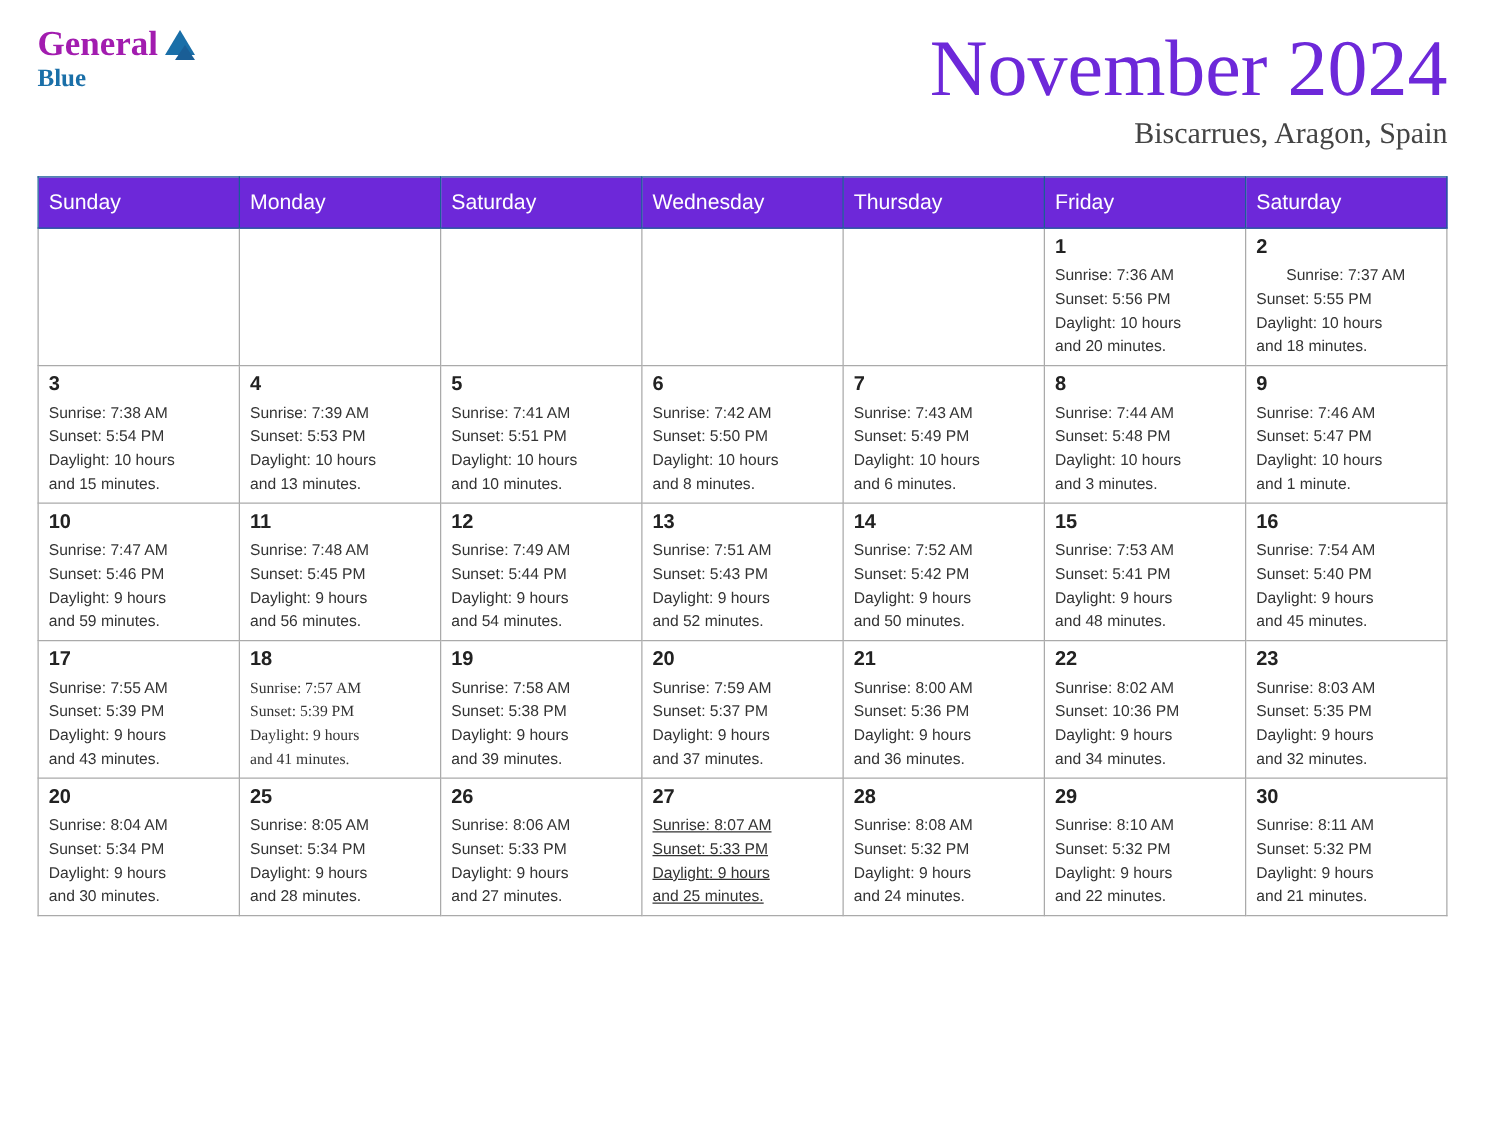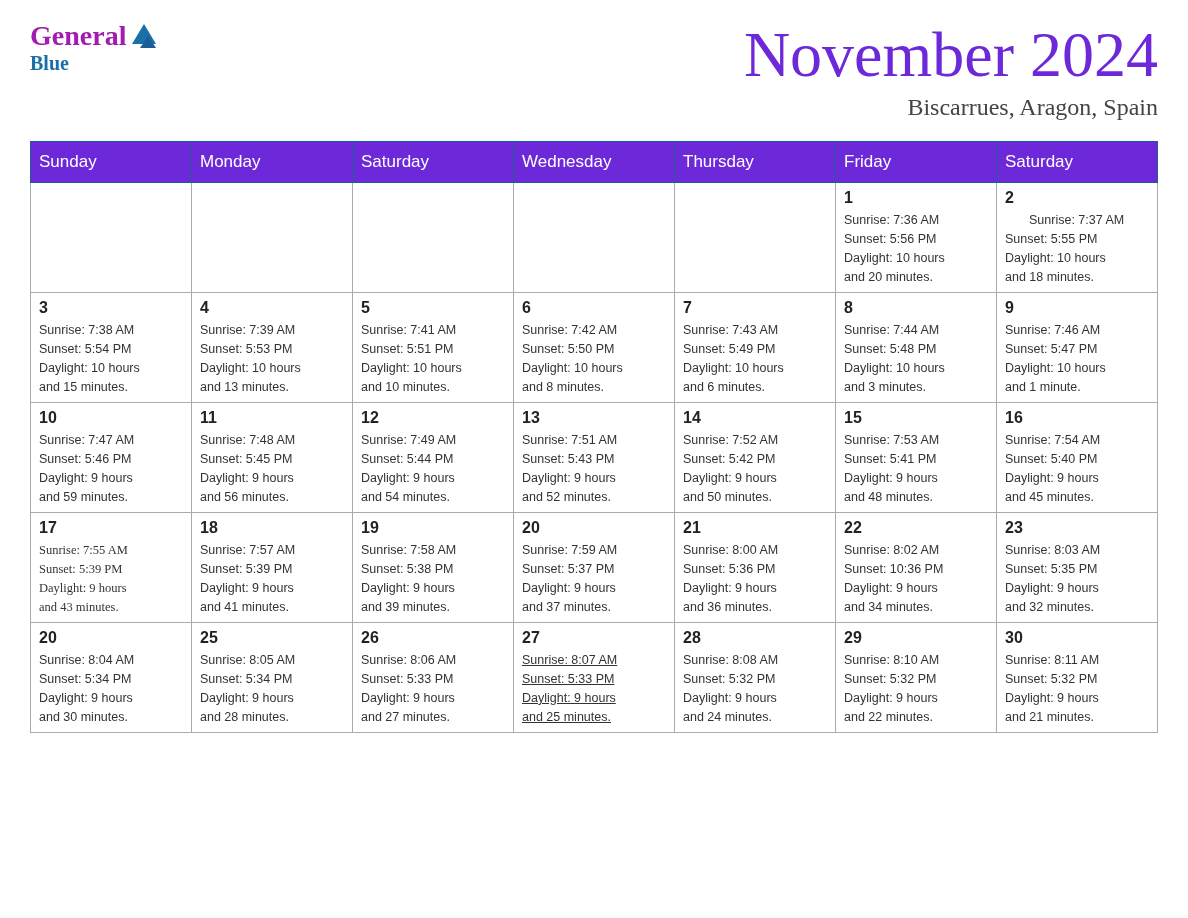--- a/index.html
+++ b/index.html
@@ -207,25 +207,25 @@
         <td><span class="day-number">15</span><span class="day-info" style="white-space: pre-line;">Sunrise: 7:53 AM
 Sunset: 5:41 PM
 Daylight: 9 hours
 and 48 minutes.</span></td>
         <td><span class="day-number">16</span><span class="day-info" style="white-space: pre-line;">Sunrise: 7:54 AM
 Sunset: 5:40 PM
 Daylight: 9 hours
 and 45 minutes.</span></td>
       </tr>
       <tr>
-        <td><span class="day-number">17</span><span class="day-info" style="white-space: pre-line; font-family: Liberation Serif, serif;">Sunrise: 7:55 AM
+        <td><span class="day-number">17</span><span class="day-info" style="white-space: pre-line;">Sunrise: 7:55 AM
 Sunset: 5:39 PM
 Daylight: 9 hours
 and 43 minutes.</span></td>
-        <td><span class="day-number">18</span><span class="day-info" style="white-space: pre-line;">Sunrise: 7:57 AM
+        <td><span class="day-number">18</span><span class="day-info" style="white-space: pre-line; font-family: Liberation Serif, serif;">Sunrise: 7:57 AM
 Sunset: 5:39 PM
 Daylight: 9 hours
 and 41 minutes.</span></td>
         <td><span class="day-number">19</span><span class="day-info" style="white-space: pre-line;">Sunrise: 7:58 AM
 Sunset: 5:38 PM
 Daylight: 9 hours
 and 39 minutes.</span></td>
         <td><span class="day-number">20</span><span class="day-info" style="white-space: pre-line; margin-top: 25px;">Sunrise: 7:59 AM
 Sunset: 5:37 PM
 Daylight: 9 hours

